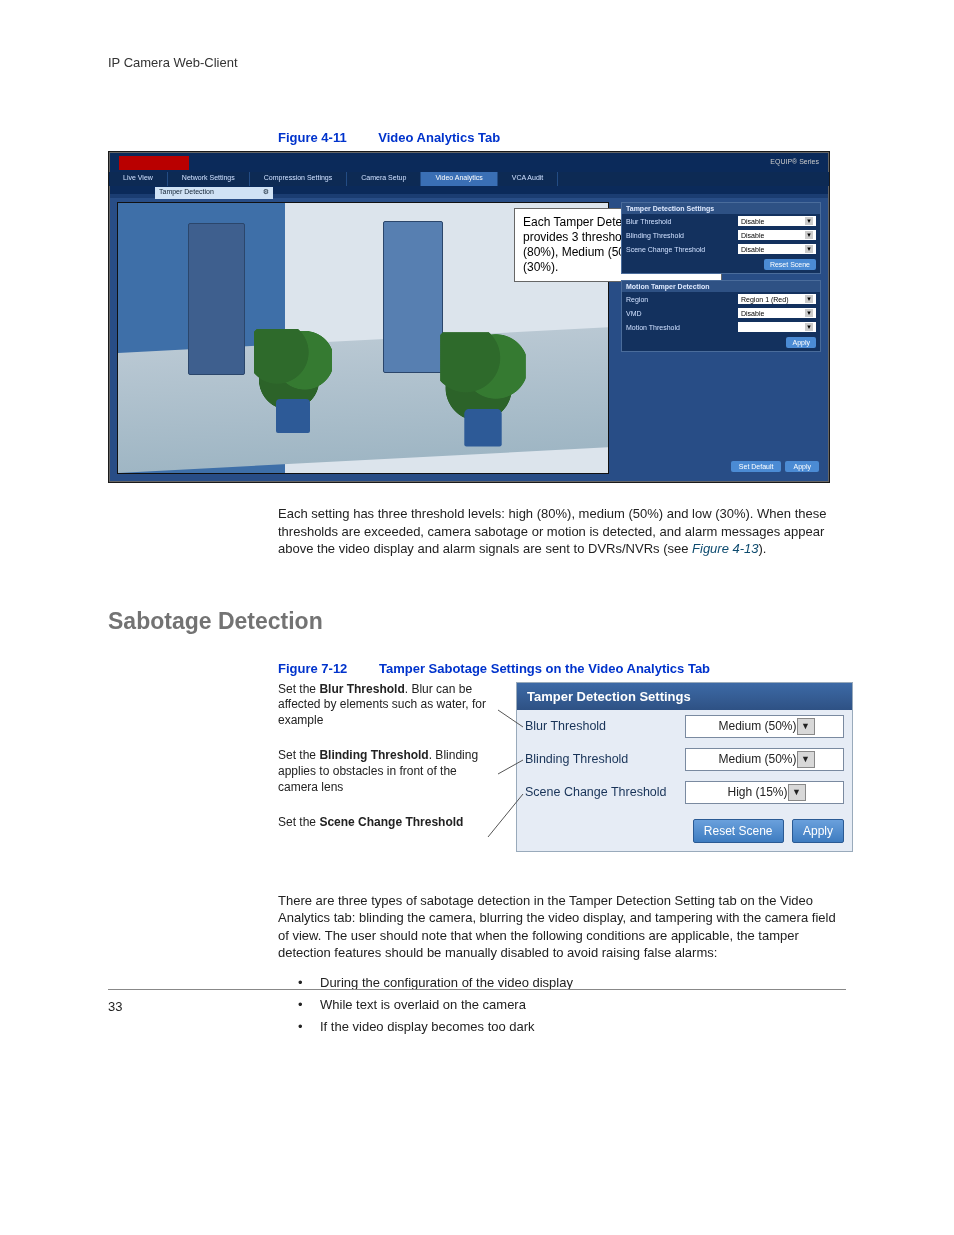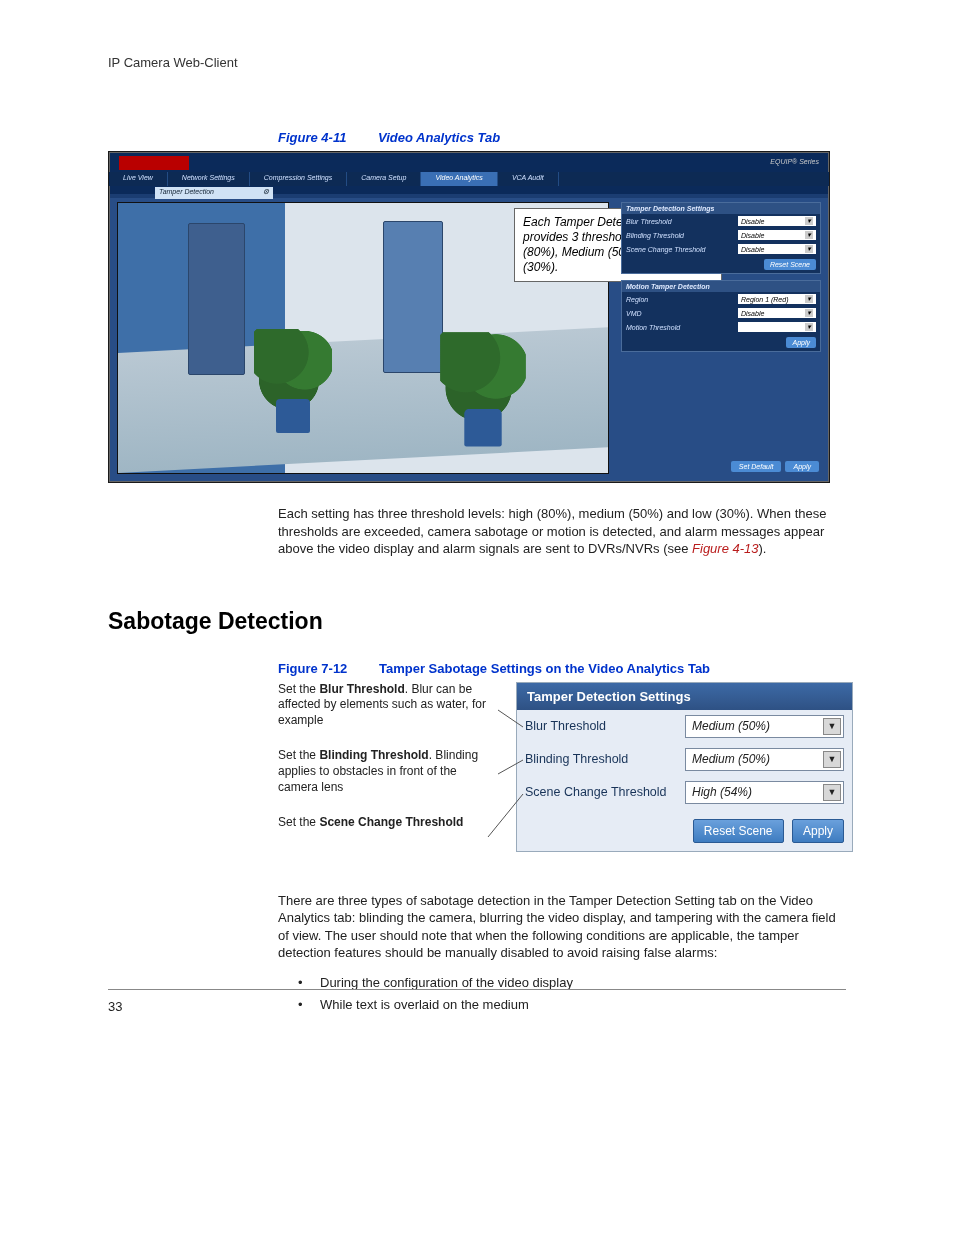--- a/index.html
+++ b/index.html
@@ -23,21 +23,20 @@
   }
   .fig-caption {
     font-size: 13px;
     font-weight: bold;
     color: #0033cc;
     margin-bottom: 6px;
   }
   .fig-caption .figno { margin-right: 28px; }
   .fig-block-1 {
     margin-left: 170px;
-    font-style: italic;
   }
   
   .shot {
     width: 720px;
     height: 330px;
     background: linear-gradient(#0b2a5a,#0b2a5a 42px,#1b3d72 42px,#1b3d72 46px,#284d86 46px);
     border: 1px solid #1a1a1a;
     position: relative;
     margin-left: -170px;
     box-shadow: 0 0 0 1px #666 inset;
@@ -123,24 +122,24 @@
     position:absolute; right:10px; bottom:10px; display:flex; gap:4px;
   }
   .shot-footer-btns span{
     background:#4b8bd4; color:#fff; font-size:7px; padding:2px 8px; border-radius:2px;
   }
 
   .body-para {
     font-size: 13px; line-height:1.35; color:#222;
     margin-left:170px; margin-top:22px; width:560px;
   }
-  .body-para .link{ color:#b91c1c; font-style:italic; }
+  .body-para .link{ color:#0c4a6e; font-style:italic; }
 
   h2.section {
-    color:#000000; font-size:23px; font-weight:bold;
+    color:#737373; font-size:23px; font-weight:bold;
     margin:50px 0 26px 0;
   }
   .fig-block-2 { margin-left:170px; }
 
   
   .fig12 {
     display:flex; align-items:flex-start; gap:8px; margin-left:-0px;
   }
   .fig12 .annots { width:230px; font-size:12px; line-height:1.3; }
   .annot { margin-bottom:20px; position:relative; padding-right:10px;}
@@ -151,22 +150,22 @@
   }
   .tds-title {
     background:linear-gradient(#3d6aa6,#2e5184);
     color:#fff; font-weight:bold; font-size:13px;
     padding:6px 10px;
   }
   .tds-row { display:flex; align-items:center; padding:5px 8px; }
   .tds-row label{ flex:0 0 160px; font-size:12.5px; color:#183358; }
   .tds-row .sel {
     flex:1 1 auto; height:21px; background:#fff; border:1px solid #7a8aa0;
-    display:flex; justify-content:space-between; align-items:center;
-    font-size:12px; padding:0 6px; font-family: Tahoma, Arial, sans-serif; font-style: italic;
+    display:flex; justify-content:center; align-items:center;
+    font-size:12px; padding:0 6px; font-family: Tahoma, Arial, sans-serif;
   }
   .tds-row .sel .dd{
     width:16px; height:15px; background:#d8d8d8; border:1px solid #888;
     text-align:center; font-size:9px; line-height:14px; margin-right:-4px;
   }
   .tds-btnrow { text-align:right; padding:10px 8px 8px; }
   .tds-btnrow span{
     display:inline-block; background:linear-gradient(#6aa0dc,#3e7cc0);
     color:#fff; font-size:12px; padding:4px 10px; border:1px solid #2a5a94;
     border-radius:2px; margin-left:4px;
@@ -344,35 +343,36 @@
         <div class="tds-row">
           <label>Blinding Threshold</label>
           <div class="sel">
             <span>Medium (50%)</span>
             <span class="dd">▼</span>
           </div>
         </div>
         <div class="tds-row">
           <label>Scene Change Threshold</label>
           <div class="sel">
-            <span>High (54%)</span>
+            <span>High (15%)</span>
             <span class="dd">▼</span>
           </div>
         </div>
 
         <div class="tds-btnrow">
           <span>Reset Scene</span>
           <span>Apply</span>
         </div>
       </div>
     </div>
   </div>
 
   <div class="body-para2">There are three types of sabotage detection in the Tamper Detection Setting tab on the Video Analytics tab: blinding the camera, blurring the video display, and tampering with the camera field of view. The user should note that when the following conditions are applicable, the tamper detection features should be manually disabled to avoid raising false alarms:</div>
 
   <ul class="bullets">
     <li>During the configuration of the video display</li>
-    <li>While text is overlaid on the medium</li>
+    <li>While text is overlaid on the camera</li>
+    <li>If the video display becomes too dark</li>
   </ul>
 
   <div class="footer-rule"></div>
   <div class="page-number">33</div>
 </div>
 
 </body></html>

